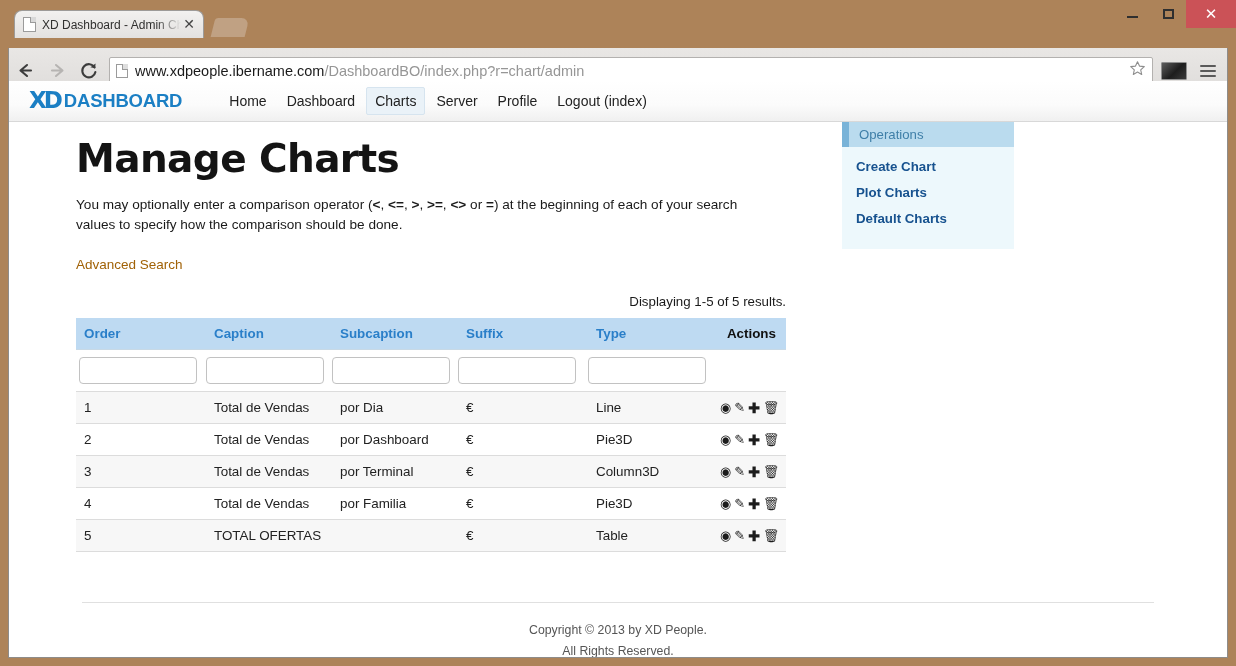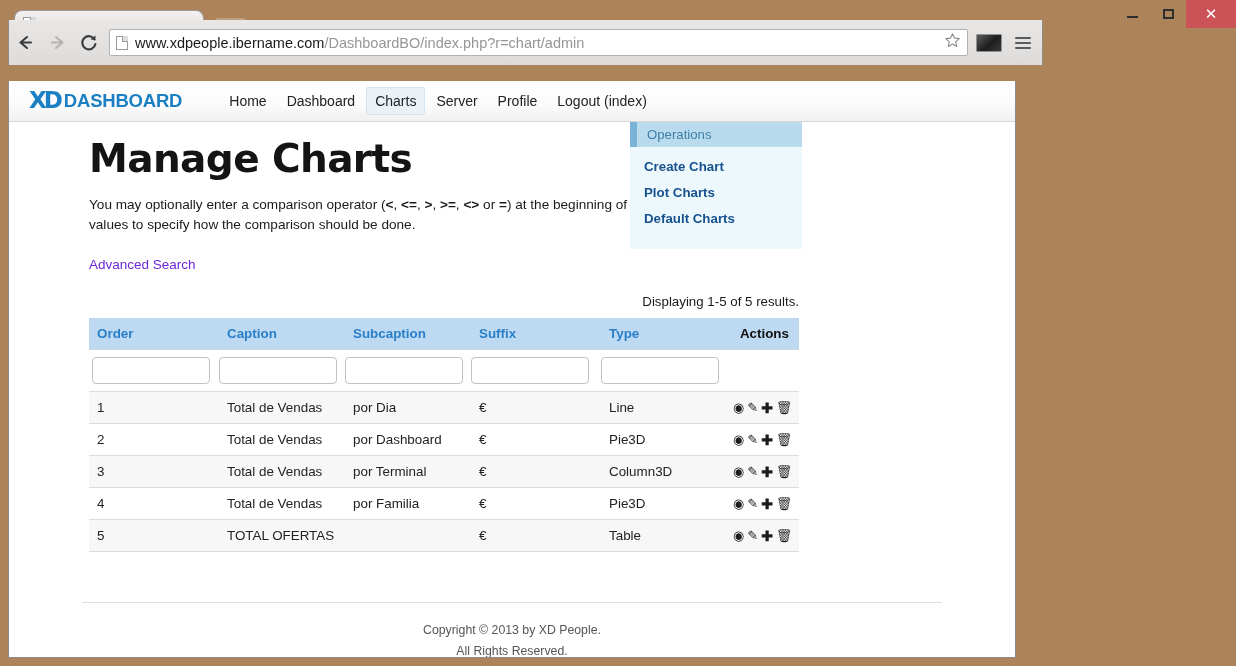--- a/index.html
+++ b/index.html
@@ -76,22 +76,22 @@
     width: 36px; display: flex; align-items: center; justify-content: center;
     cursor: pointer;
   }
   #btn-minimize .glyph { display: block; width: 11px; height: 2px; background: #2f2f2f; margin-top: 6px; }
   #btn-maximize .glyph { display: block; width: 11px; height: 10px; border: 2px solid #2f2f2f; }
   #btn-close { background: #cb5257; width: 50px; }
   #btn-close .glyph { color: #fff; font-size: 15px; line-height: 1; font-family: "DejaVu Sans", sans-serif; }
 
   
   #toolbar {
-    position: absolute; left: 8px; top: 20px;
-    width: 1035px; height: 45px;
+    position: absolute; left: 8px; top: 48px;
+    width: 1220px; height: 45px;
     background: linear-gradient(to bottom, #e9e7e5, #dedcda);
     border-left: 1px solid #8e8c8a;
     border-right: 1px solid #8e8c8a;
     display: flex; align-items: center;
   }
   .nav-btn {
     width: 32px; height: 30px; display: flex; align-items: center; justify-content: center;
     cursor: pointer; flex: 0 0 auto;
   }
   .nav-btn svg { display: block; }
@@ -118,21 +118,21 @@
     width: 26px; height: 18px; flex: 0 0 auto; margin: 0 8px 0 2px; cursor: pointer;
     background: linear-gradient(135deg, #5c5c5c 0%, #1d1d1d 55%, #3a3a3a 100%);
     border: 1px solid #8f8f8f; border-radius: 1px;
   }
   #menu-button { width: 26px; flex: 0 0 auto; margin-right: 6px; cursor: pointer; display: flex; flex-direction: column; justify-content: center; gap: 3px; align-items: center; }
   #menu-button span { display: block; width: 16px; height: 2px; background: #5a5a5a; border-radius: 1px; }
 
   
   #viewport {
     position: absolute; left: 8px; top: 81px;
-    width: 1008px; height: 577px;
+    width: 1220px; height: 577px;
     background: #fff;
     border: 1px solid #8e8c8a;
     border-top: none;
     overflow: hidden;
   }
 
   
   #site-header {
     height: 41px;
     background: linear-gradient(to bottom, #ffffff 0%, #fbfbfb 60%, #f0f0f0 100%);
@@ -154,34 +154,34 @@
   #main-nav { display: flex; align-items: center; height: 41px; }
   .nav-item {
     font-size: 14px; color: #222; text-decoration: none;
     padding: 6px 9px; margin-right: 2px; cursor: pointer;
     white-space: nowrap;
   }
   .nav-item.active { background: #eaf2f8; border: 1px solid #d6e4ef; border-radius: 2px; padding: 5px 8px; }
 
   #page-body { position: relative; padding: 0 20px; }
 
-  #content-col { width: 775px; margin-left: 60px; padding-top: 14px; }
+  #content-col { width: 775px; margin-left: 47px; padding-top: 14px; }
 
   #page-title {
     font-family: "DejaVu Sans", sans-serif;
     font-size: 39px; font-weight: bold; color: #141414;
     margin: 0 0 14px 0; letter-spacing: -0.6px;
   }
   #intro-text {
     font-size: 13.6px; color: #1a1a1a; line-height: 20px;
     margin: 0 0 20px 0; max-width: 700px;
   }
   #intro-text b { font-weight: bold; }
   #advanced-search {
-    font-size: 13.5px; color: #6d28d9; text-decoration: none; cursor: pointer;
+    font-size: 13.5px; color: #a16207; text-decoration: none; cursor: pointer;
     display: inline-block; margin-bottom: 22px;
   }
   #results-summary {
     text-align: right; font-size: 13.3px; color: #1a1a1a;
     width: 710px; margin-bottom: 9px;
   }
 
   
   #charts-table { border-collapse: collapse; width: 710px; table-layout: fixed; }
   #charts-table th {

